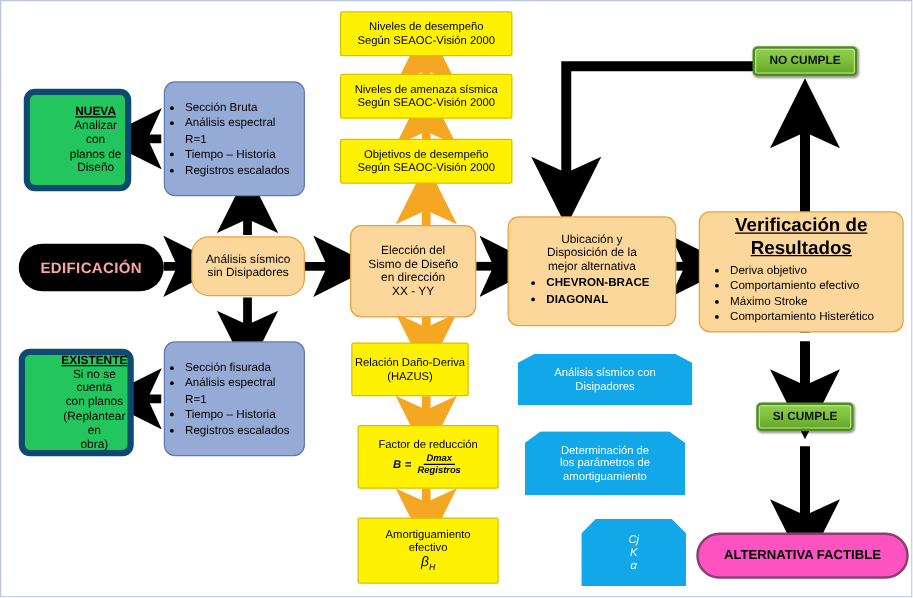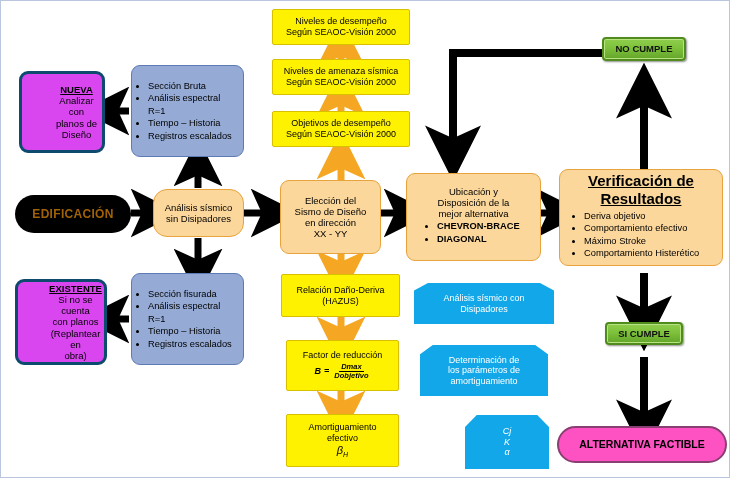--- a/index.html
+++ b/index.html
@@ -18,22 +18,22 @@
     display:flex;
     flex-direction:column;
     align-items:center;
     justify-content:center;
     text-align:center;
     color:#000;
     line-height:1.18;
   }
   
   .peach{
-    background:#d946ef;
-    border:3px solid #0c4a6e;
+    background:#22c55e;
+    border:5px solid #0c4a6e;
     border-radius:9px;
     font-size:9.5px;
     padding-left:29px;
   }
   .blueslate{
     background:#95aad4;
     border:1px solid #5f7bb4;
     border-radius:9px;
     font-size:9.5px;
     align-items:flex-start;
@@ -59,21 +59,21 @@
     clip-path:polygon(10% 0,90% 0,100% 18%,100% 100%,0 100%,0 18%);
   }
   .cyan-oct{
     background:#12a7e8;
     color:#ffffff;
     font-size:9px;
     clip-path:polygon(14% 0,86% 0,100% 22%,100% 100%,0 100%,0 22%);
   }
   .black-pill{
     background:#000000;
-    color:#a16207;
+    color:#fca5a5;
     border-radius:22px;
     font-size:12px;
     font-weight:bold;
     letter-spacing:.3px;
   }
   .pink-pill{
     background:#ff52c2;
     color:#000;
     border:2px solid #8a3f73;
     border-radius:40px;
@@ -234,33 +234,33 @@
     <span>Según SEAOC-Visión 2000</span>
   </div>
 
   <div class="node lightorange" style="left:279px;top:179px;width:101px;height:74px;">
     <span>Elección del</span>
     <span>Sismo de Diseño</span>
     <span>en dirección</span>
     <span>XX - YY</span>
   </div>
 
-  <div class="node yellow" style="left:280px;top:273px;width:119px;height:43px;">
+  <div class="node yellow" style="left:280px;top:273px;width:94px;height:43px;">
     <span>Relación Daño-Deriva</span>
     <span>(HAZUS)</span>
   </div>
 
   <div class="node yellow" style="left:285px;top:339px;width:113px;height:51px;">
     <span>Factor de reducción</span>
     <span class="eq">
       <span>B</span>
       <span>=</span>
       <span class="frac">
         <span class="num">Dmax</span>
-        <span class="den">Dobjetivo</span>
+        <span class="den">Registros</span>
       </span>
     </span>
   </div>
 
   <div class="node yellow" style="left:285px;top:413px;width:113px;height:53px;">
     <span>Amortiguamiento</span>
     <span>efectivo</span>
     <span>
       <span class="greek">β</span><span class="sub">H</span>
     </span>

